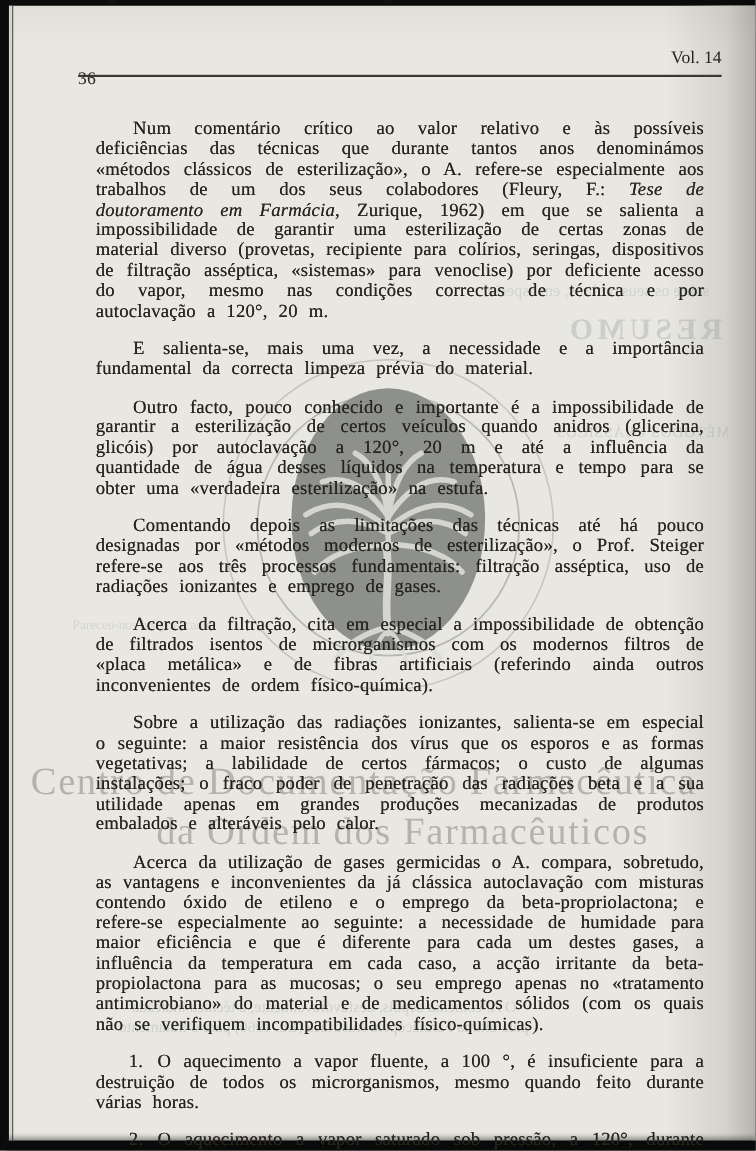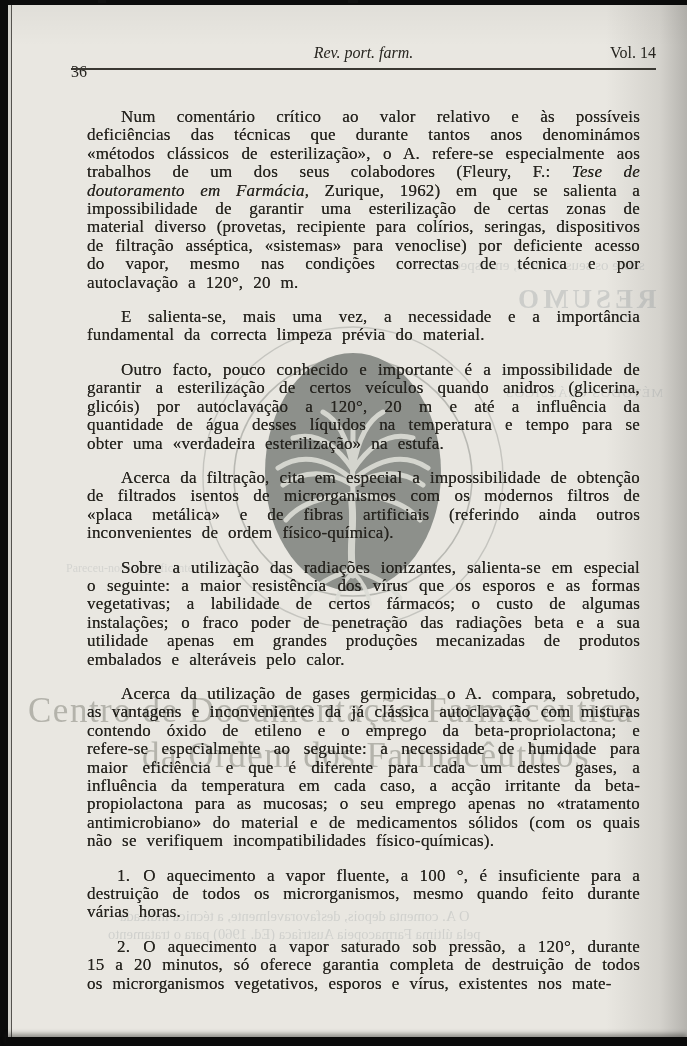--- a/index.html
+++ b/index.html
@@ -111,29 +111,29 @@
   <div class="ghost g1 mir">sobre os seus ombros, em especial</div>
   <div class="ghost g2 mir">RESUMO</div>
   <div class="ghost g3 mir">MÉTODOS CLÁSSICOS</div>
   <div class="ghost g4">Pareceu-nos insignificante</div>
   <div class="ghost g6 mir">O A. comenta depois, desfavoravelmente, a técnica indicada</div>
   <div class="ghost g7 mir">pela última Farmacopeia Austríaca (Ed. 1960) para o tratamento</div>
 </div>
 
 <div class="header">
   <span class="pn">36</span>
-  <span class="jt">Rev. port. farm.</span>
   <span class="vol">Vol. 14</span>
 </div>
 <div class="rule"></div>
 
 <div class="col">
   <p><span>Num comentário crítico ao valor relativo e às possíveis deficiências das técnicas que durante tantos anos denominámos «métodos clássicos de esterilização», o A. refere-se especialmente aos trabalhos de um dos seus colabodores (Fleury, F.: </span><i>Tese de doutoramento em Farmácia</i><span>, Zurique, 1962) em que se salienta a impossibilidade de garantir uma esterilização de certas zonas de material diverso (provetas, recipiente para colírios, seringas, dispositivos de filtração asséptica, «sistemas» para venoclise) por deficiente acesso do vapor, mesmo nas condições correctas de técnica e por autoclavação a 120°, 20 m.</span></p>
   <p>E salienta-se, mais uma vez, a necessidade e a importância fundamental da correcta limpeza prévia do material.</p>
   <p>Outro facto, pouco conhecido e importante é a impossibilidade de garantir a esterilização de certos veículos quando anidros (glicerina, glicóis) por autoclavação a 120°, 20 m e até a influência da quantidade de água desses líquidos na temperatura e tempo para se obter uma «verdadeira esterilização» na estufa.</p>
+  <p>Comentando depois as limitações das técnicas até há pouco designadas por «métodos modernos de esterilização», o Prof. Steiger refere-se aos três processos fundamentais: filtração asséptica, uso de radiações ionizantes e emprego de gases.</p>
   <p>Acerca da filtração, cita em especial a impossibilidade de obtenção de filtrados isentos de microrganismos com os modernos filtros de «placa metálica» e de fibras artificiais (referindo ainda outros inconvenientes de ordem físico-química).</p>
   <p>Sobre a utilização das radiações ionizantes, salienta-se em especial o seguinte: a maior resistência dos vírus que os esporos e as formas vegetativas; a labilidade de certos fármacos; o custo de algumas instalações; o fraco poder de penetração das radiações beta e a sua utilidade apenas em grandes produções mecanizadas de produtos embalados e alteráveis pelo calor.</p>
   <p>Acerca da utilização de gases germicidas o A. compara, sobretudo, as vantagens e inconvenientes da já clássica autoclavação com misturas contendo óxido de etileno e o emprego da beta-propriolactona; e refere-se especialmente ao seguinte: a necessidade de humidade para maior eficiência e que é diferente para cada um destes gases, a influência da temperatura em cada caso, a acção irritante da beta-propiolactona para as mucosas; o seu emprego apenas no «tratamento antimicrobiano» do material e de medicamentos sólidos (com os quais não se verifiquem incompatibilidades físico-químicas).</p>
   <p class="concl"><span class="num">1.</span><span>O aquecimento a vapor fluente, a 100 °, é insuficiente para a destruição de todos os microrganismos, mesmo quando feito durante várias horas.</span></p>
   <p class="concl"><span class="num">2.</span><span>O aquecimento a vapor saturado sob pressão, a 120°, durante 15 a 20 minutos, só oferece garantia completa de destruição de todos os microrganismos vegetativos, esporos e vírus, existentes nos mate-</span></p>
 </div>
 
 <div class="wm wm1">Centro de Documentação Farmacêutica</div>
 <div class="wm wm2">da Ordem dos Farmacêuticos</div>
 

